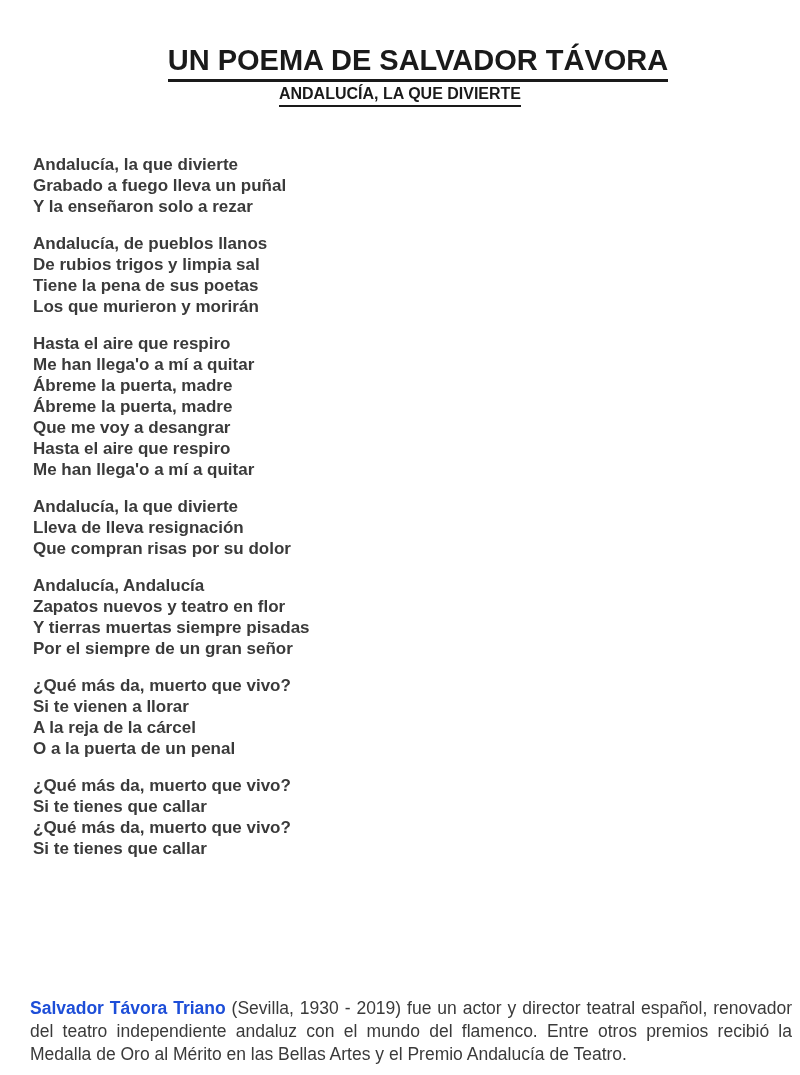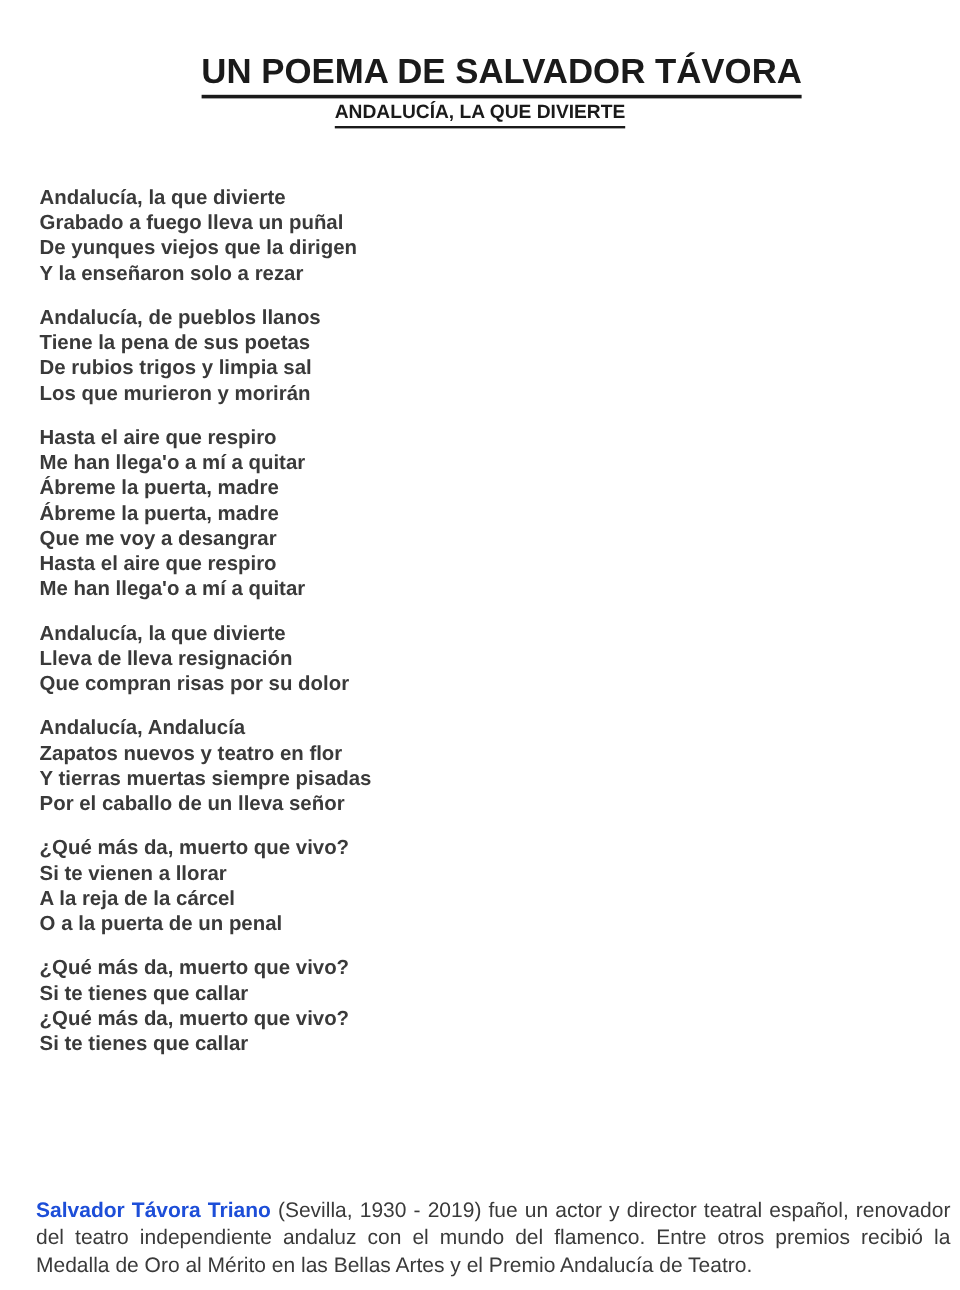--- a/index.html
+++ b/index.html
@@ -85,48 +85,47 @@
   </h1>
 
   <h2 class="subtitle">
     <span class="u">ANDALUCÍA, LA QUE DIVIERTE</span>
   </h2>
 
   <div class="poem" id="poem">
       <div class="stanza">
         <div>Andalucía, la que divierte</div>
         <div>Grabado a fuego lleva un puñal</div>
-        <div>De yunques viejos que la dirigen</div>
         <div>Y la enseñaron solo a rezar</div>
       </div>
       <div class="stanza">
         <div>Andalucía, de pueblos llanos</div>
+        <div>De rubios trigos y limpia sal</div>
         <div>Tiene la pena de sus poetas</div>
-        <div>De rubios trigos y limpia sal</div>
         <div>Los que murieron y morirán</div>
       </div>
       <div class="stanza">
         <div>Hasta el aire que respiro</div>
         <div>Me han llega'o a mí a quitar</div>
         <div>Ábreme la puerta, madre</div>
         <div>Ábreme la puerta, madre</div>
         <div>Que me voy a desangrar</div>
         <div>Hasta el aire que respiro</div>
         <div>Me han llega'o a mí a quitar</div>
       </div>
       <div class="stanza">
         <div>Andalucía, la que divierte</div>
         <div>Lleva de lleva resignación</div>
         <div>Que compran risas por su dolor</div>
       </div>
       <div class="stanza">
         <div>Andalucía, Andalucía</div>
         <div>Zapatos nuevos y teatro en flor</div>
         <div>Y tierras muertas siempre pisadas</div>
-        <div>Por el caballo de un lleva señor</div>
+        <div>Por el siempre de un gran señor</div>
       </div>
       <div class="stanza">
         <div>¿Qué más da, muerto que vivo?</div>
         <div>Si te vienen a llorar</div>
         <div>A la reja de la cárcel</div>
         <div>O a la puerta de un penal</div>
       </div>
       <div class="stanza">
         <div>¿Qué más da, muerto que vivo?</div>
         <div>Si te tienes que callar</div>

